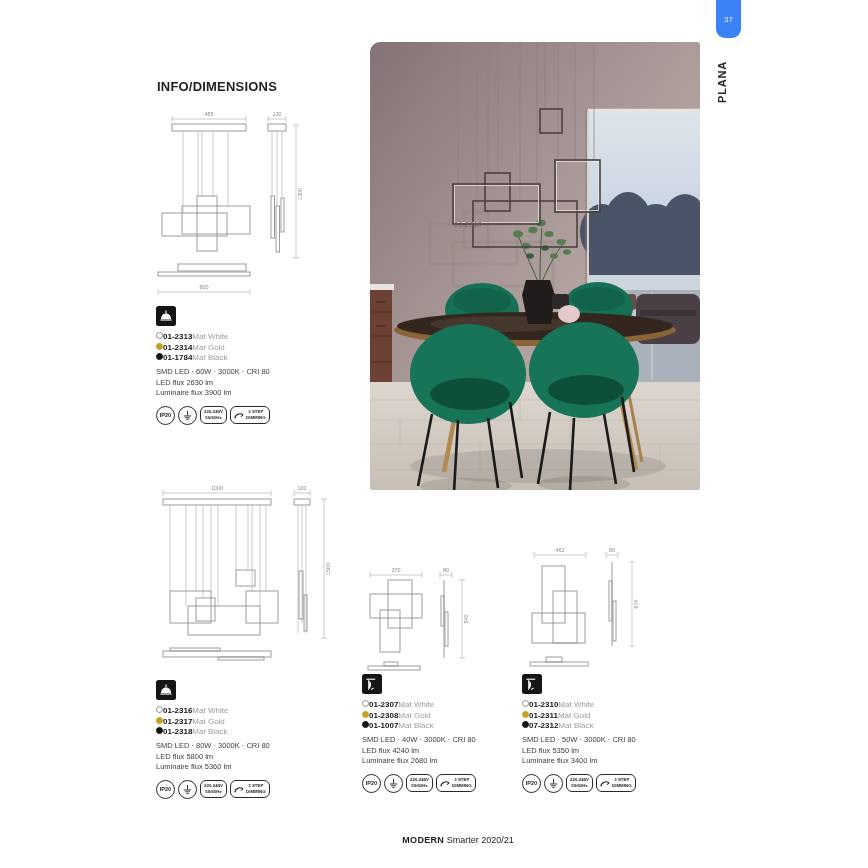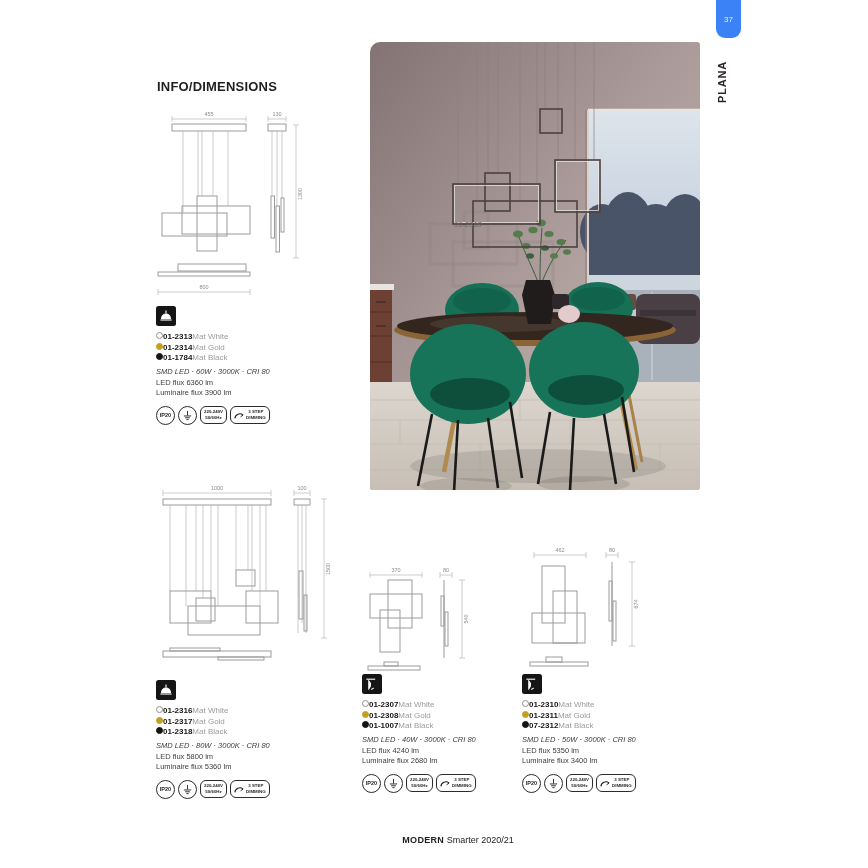--- a/index.html
+++ b/index.html
@@ -24,21 +24,21 @@
   
   .block{position:absolute;width:178px;}
   .block-icon{width:20px;height:20px;background:#151515;border-radius:2.5px;display:flex;align-items:center;justify-content:center;margin-bottom:6px;}
   .variant{display:flex;align-items:flex-start;gap:0;height:10px;margin-bottom:.5px;}
   .dot{width:7px;height:7px;border-radius:50%;flex:none;box-sizing:border-box;}
   .dot-white{background:#ffffff;border:1px solid #8f8f8f;}
   .dot-gold{background:#c3a01e;border:1px solid #c3a01e;}
   .dot-black{background:#141414;border:1px solid #141414;}
   .code{font-size:8px;font-weight:bold;color:#161616;}
   .finish{font-size:8px;color:#9b9b9b;}
-  .spec{font-size:7.5px;color:#3d3d3d;line-height:10.5px;margin-top:4px;font-style:italic;}
+  .spec{font-size:7.5px;color:#3d3d3d;line-height:10.5px;margin-top:4px;}
   .specline{font-size:7.5px;color:#3d3d3d;line-height:10.5px;}
   .badges{display:flex;align-items:center;gap:3px;margin-top:7px;}
   .b-circle{width:17px;height:17px;border:1.4px solid #2b2b2b;border-radius:50%;display:flex;align-items:center;justify-content:center;font-size:5.5px;font-weight:bold;color:#1e1e1e;flex:none;box-sizing:content-box;}
   .b-box{border:1.4px solid #2b2b2b;border-radius:6px;padding:2px 3px;display:flex;align-items:center;gap:2px;min-height:13px;box-sizing:border-box;}
   .b-txt{font-size:4.4px;font-weight:bold;color:#1e1e1e;line-height:1.3;text-align:center;}
   
   .footer{position:absolute;left:0;top:835px;width:868px;text-align:center;font-size:9px;color:#1d1d1d;}
   .footer b{font-weight:bold;letter-spacing:.3px;padding-left:48px;}
 </style>
 </head>
@@ -415,21 +415,21 @@
       <span class="dot dot-gold"></span>
       <span class="code">01-2314</span>
       <span class="finish">Mat Gold</span>
     </div>
     <div class="variant">
       <span class="dot dot-black"></span>
       <span class="code">01-1784</span>
       <span class="finish">Mat Black</span>
     </div>
     <div class="spec">SMD LED · 60W · 3000K · CRI 80</div>
-    <div class="specline">LED flux 6360 lm</div>
+    <div class="specline">LED flux 2630 lm</div>
     <div class="specline">Luminaire flux 3900 lm</div>
     <div class="badges">
       <div class="b-circle">IP20</div>
       <div class="b-circle">
         <svg width="11" height="11" viewBox="0 0 12 12">
             <g stroke="#222" stroke-width="1" fill="none">
           <line x1="6" y1="1" x2="6" y2="6"></line>
               <line x1="2" y1="6.5" x2="10" y2="6.5"></line>
               <line x1="3.4" y1="8.5" x2="8.6" y2="8.5"></line>
               <line x1="4.8" y1="10.5" x2="7.2" y2="10.5"></line>

